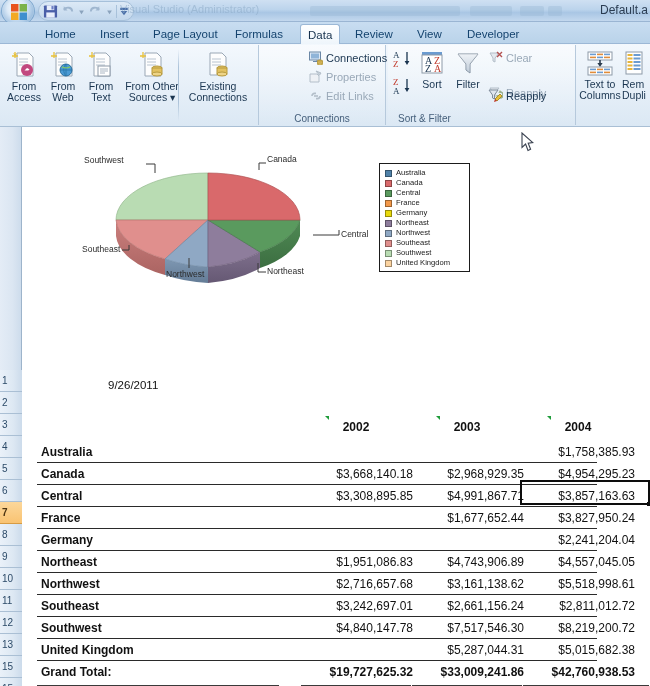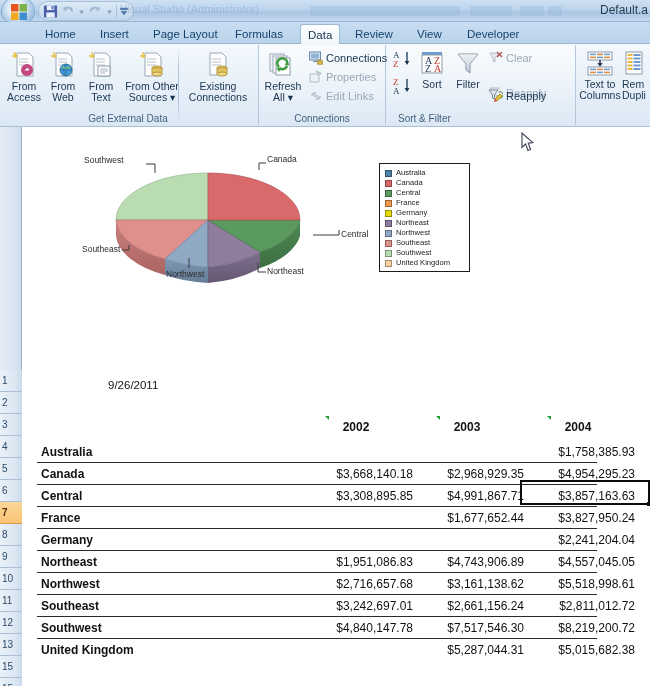--- a/index.html
+++ b/index.html
@@ -330,38 +330,24 @@
                 <path d="M7 8h9M7 11h9M7 14h9"></path>
               </g>
             <ellipse cx="17" cy="17" rx="5" ry="2" fill="#e3c261" stroke="#b79a3e"></ellipse>
             <rect x="12" y="17" width="10" height="6" fill="#e3c261" stroke="#b79a3e"></rect>
             <ellipse cx="17" cy="23" rx="5" ry="2" fill="#eed487" stroke="#b79a3e"></ellipse>
           </svg>
           <span>Existing</span><br>
           <span>Connections</span>
         </div>
       </div>
-      <div class="rgroup-label">Get External Data</div>
     </div>
 
     <div class="rgroup" style="left:258px; width:128px; background:linear-gradient(180deg,rgba(255,255,255,.45),rgba(255,255,255,0)); border-left:1px solid #b6c9dc; border-right:1px solid #b6c9dc;">
       <div class="rgroup-body">
-        <div class="bigbtn" style="left:2px; top:4px; width:44px;">
-          <svg class="ic" width="30" height="28" viewBox="0 0 30 28">
-            <rect x="2" y="3" width="14" height="17" fill="#f3f5f8" stroke="#9aa7b5"></rect>
-            <rect x="5" y="5" width="14" height="17" fill="#fafbfd" stroke="#9aa7b5"></rect>
-            <rect x="8" y="7" width="14" height="17" fill="#ffffff" stroke="#8d9aa8"></rect>
-            <path d="M11 16 a5 5 0 1 1 8 -2" stroke="#3f9c3f" stroke-width="2.6" fill="none"></path>
-            <path d="M19 10 l2.5 4 -5 .4 z" fill="#3f9c3f"></path>
-            <path d="M19 15 a5 5 0 0 1 -8 2" stroke="#3f9c3f" stroke-width="2.6" fill="none"></path>
-            <path d="M11 21 l-2.5 -4 5 -.4 z" fill="#3f9c3f"></path>
-          </svg>
-          <span>Refresh</span><br>
-          <span>All ▾</span>
-        </div>
 
         <div class="smallbtn" style="left:50px; top:4px;">
           <svg class="ic" width="14" height="14" viewBox="0 0 14 14">
             <rect x="0.5" y="1" width="11" height="8" fill="#dce8f5" stroke="#6b87a6"></rect>
             <rect x="2" y="2.5" width="8" height="5" fill="#8fb4d8"></rect>
             <path d="M4 10.5h7M8 9v2" stroke="#6b87a6"></path>
             <ellipse cx="11" cy="10" rx="2.4" ry="1" fill="#e3c261" stroke="#b79a3e"></ellipse>
             <rect x="8.6" y="10" width="4.8" height="3" fill="#e3c261" stroke="#b79a3e"></rect>
             <ellipse cx="11" cy="13" rx="2.4" ry="1" fill="#eed487" stroke="#b79a3e"></ellipse>
           </svg>
@@ -736,20 +722,31 @@
       </div>
 
       <div class="prow" style="top:511px;">
         <div class="prow-rule"></div>
         <div class="prow-label" style="left:18px;">United Kingdom</div>
         <div class="pcell" style="left:278px;"></div>
         <div class="pcell" style="left:389px;">$5,287,044.31</div>
         <div class="pcell" style="left:500px;">$5,015,682.38</div>
       </div>
 
+      <div class="prow grand" style="top:533px;">
+        <div class="prow-rule"></div>
+        <div class="prow-label" style="left:18px;">Grand Total:</div>
+        <div class="pcell" style="left:278px;">$19,727,625.32</div>
+        <div class="pcell" style="left:389px;">$33,009,241.86</div>
+        <div class="pcell" style="left:500px;">$42,760,938.53</div>
+        <div class="grand-dbl" style="left:278px; top:25px; width:110px;"></div>
+        <div class="grand-dbl" style="left:389px; top:25px; width:110px;"></div>
+        <div class="grand-dbl" style="left:500px; top:25px; width:126px;"></div>
+        <div class="grand-dbl" style="left:14px; top:25px; width:242px; border-bottom:none; background:transparent;"></div>
+      </div>
 
     </div>
   </div>
 
   <svg class="cursor" style="left:521px; top:132px;" viewBox="0 0 13 20">
     <path d="M1 1 L1 15.5 L4.6 12 L7 18.4 L9.6 17.3 L7.2 11.1 L11.8 10.6 Z" fill="#ffffff" stroke="#3a4250" stroke-width="1.1"></path>
   </svg>
 
 </div>
 

